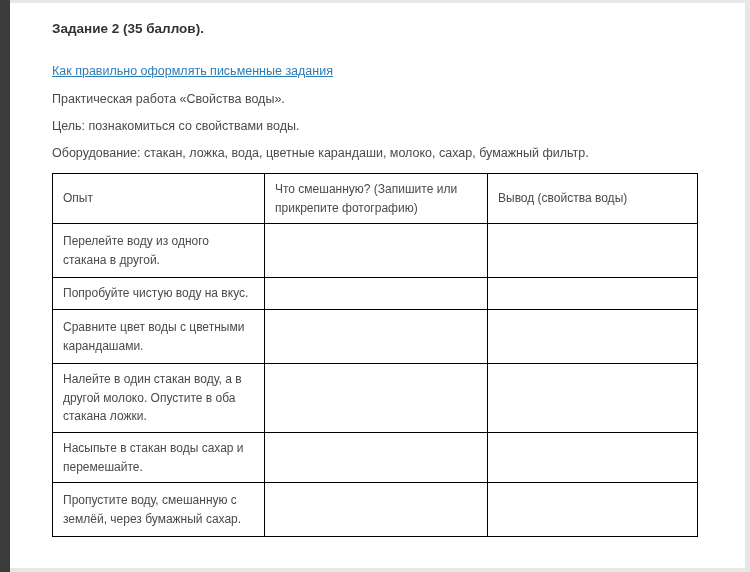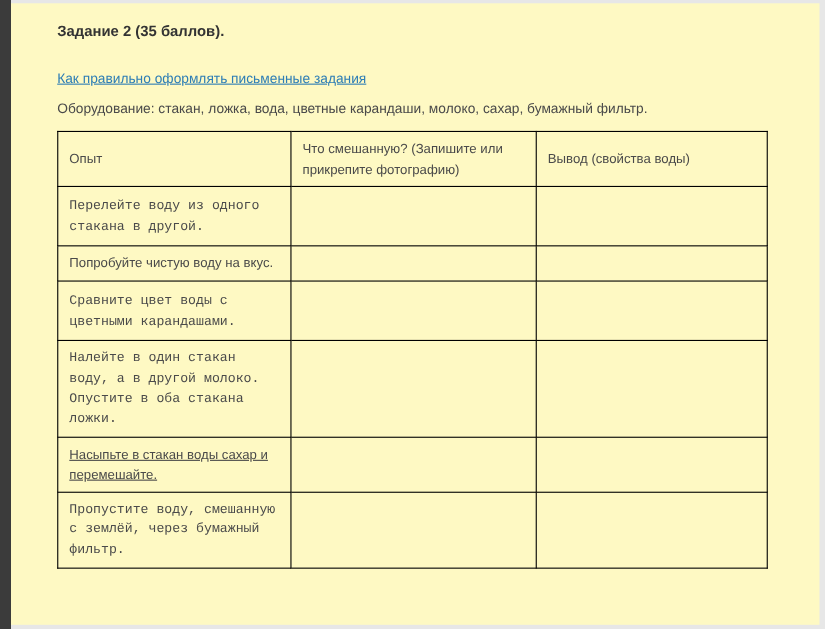--- a/index.html
+++ b/index.html
@@ -13,21 +13,21 @@
   }
   .frame { position: relative; width: 750px; height: 572px; }
   .leftbar {
     position: absolute; left: 0; top: 0;
     width: 10px; height: 572px;
     background: #3b3b3b;
   }
   .page {
     position: absolute; left: 10px; top: 3px;
     width: 735px; height: 565px;
-    background: #fef9c3;
+    background: #ffffff;
     padding: 12px 44px 0 42px;
     overflow: hidden;
   }
   .doc-title {
     font-size: 13.5px; font-weight: bold; color: #333333;
     margin: 6px 0 16px 0;
   }
   .doc-link {
     display: inline-block;
     font-size: 12.5px;
@@ -54,36 +54,38 @@
     vertical-align: middle;
     text-align: left;
     font-weight: normal;
     line-height: 1.55;
     overflow: hidden;
   }
   col.c1 { width: 212px; }
   col.c2 { width: 223px; }
   col.c3 { width: 210px; }
   tr.h-row  { height: 48px; }
-  tr.r-tall { height: 54px; font-family: Liberation Mono, monospace; }
-  tr.r-mid  { height: 47px; text-decoration: underline; }
+  tr.r-tall { height: 54px; }
+  tr.r-mid  { height: 47px; }
   tr.r-short{ height: 32px; }
 </style>
 </head>
 <body>
 
 <div class="frame">
   <div class="leftbar"></div>
 
   <div class="page">
 
     <div class="doc-title">Задание 2 (35 баллов).</div>
 
     <a class="doc-link">Как правильно оформлять письменные задания</a>
 
+    <p class="para">Практическая работа «Свойства воды».</p>
+    <p class="para">Цель: познакомиться со свойствами воды.</p>
     <p class="para">Оборудование: стакан, ложка, вода, цветные карандаши, молоко, сахар, бумажный фильтр.</p>
 
     <table class="work-table">
       <colgroup>
           <col class="c1">
           <col class="c2">
           <col class="c3">
         </colgroup>
       <tbody>
         <tr class="h-row">
@@ -117,21 +119,21 @@
           <td></td>
         </tr>
 
         <tr class="r-mid">
           <td>Насыпьте в стакан воды  сахар и перемешайте.</td>
           <td></td>
           <td></td>
         </tr>
 
         <tr class="r-tall">
-          <td>Пропустите воду, смешанную с землёй, через бумажный фильтр.</td>
+          <td>Пропустите воду, смешанную с землёй, через бумажный сахар.</td>
           <td></td>
           <td></td>
         </tr>
       </tbody>
     </table>
 
     
 
     
 

